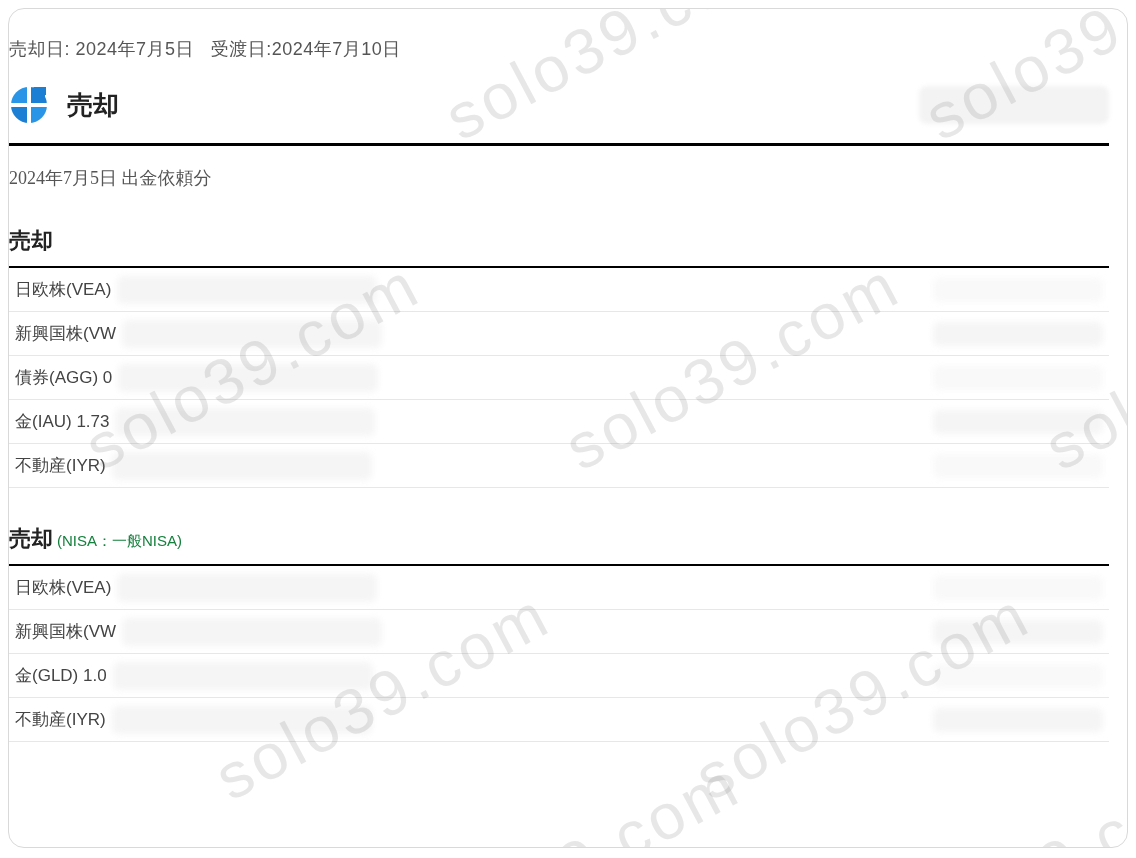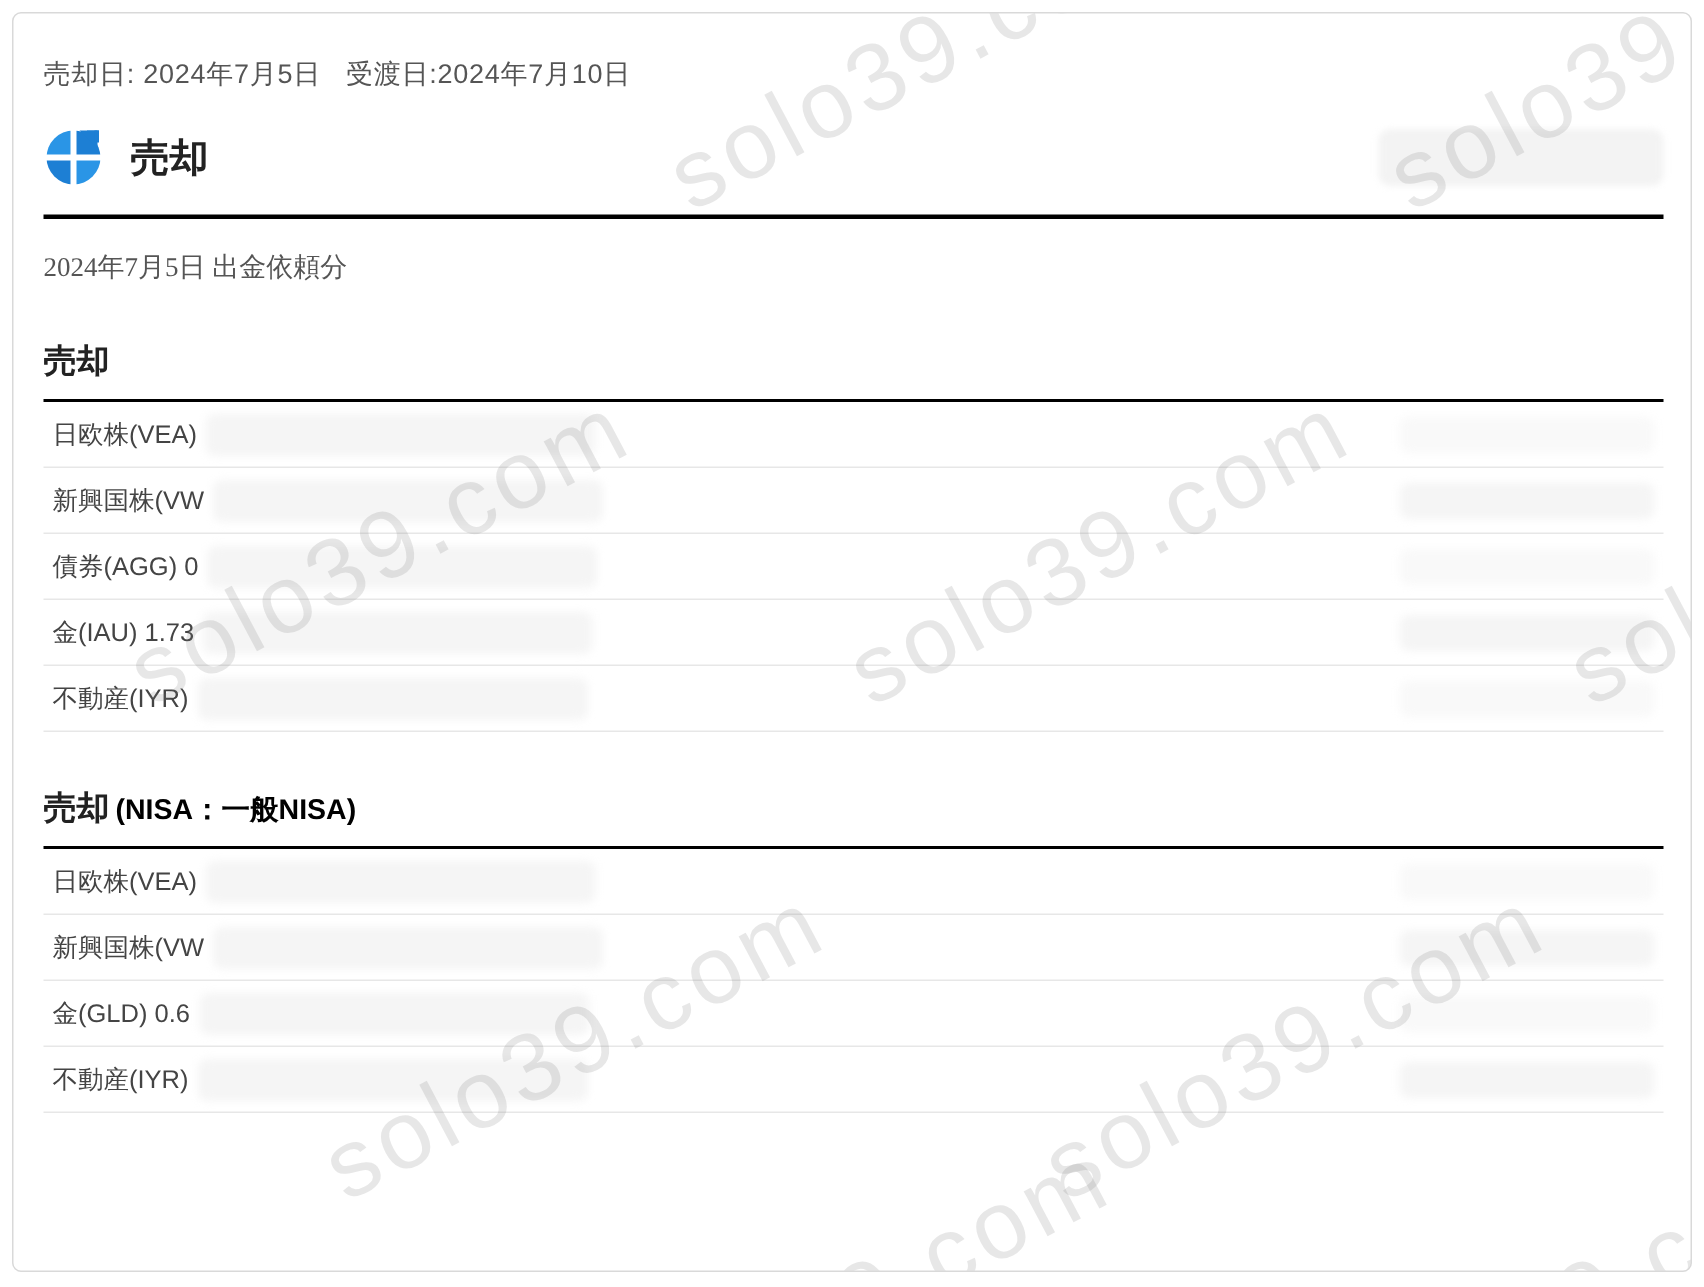--- a/index.html
+++ b/index.html
@@ -3,22 +3,22 @@
 <meta charset="utf-8">
 <style>
   * { box-sizing: border-box; margin: 0; padding: 0; }
   html, body { width: 1136px; height: 858px; font-family: "Hiragino Sans", "Meiryo", "Yu Gothic", sans-serif; background: #fff; }
   .card {
     position: relative;
     margin: 8px;
     width: 1120px;
     height: 840px;
     border: 1px solid #d9d9d9;
-    border-radius: 6px;
-    padding: 28px 18px 18px 20px;
+    border-radius: 16px;
+    padding: 28px 18px 18px 0;
     overflow: hidden;
   }
   .dates { font-size: 18px; color: #555; letter-spacing: 0.5px; }
   .title-row {
     display: flex;
     align-items: center;
     justify-content: space-between;
     margin-top: 24px;
     padding-bottom: 18px;
     border-bottom: 3px solid #000;
@@ -31,21 +31,21 @@
     filter: blur(2px);
   }
   .subline { margin-top: 20px; font-size: 18px; color: #555; font-family: Liberation Serif, serif; }
   .section { margin-top: 36px; }
   .section-head {
     display: flex; align-items: baseline; gap: 4px;
     padding-bottom: 10px;
     border-bottom: 2px solid #000;
   }
   .section-head .big { font-size: 22px; font-weight: 700; color: #222; }
-  .section-head .small { font-size: 19px; font-weight: 700; color: #000000; }
+  .section-head .small { font-size: 15px; font-weight: 400; color: #15803d; }
   .row {
     display: flex;
     align-items: center;
     justify-content: space-between;
     border-bottom: 1px solid #e7e7e7;
     height: 44px;
     padding: 0 6px;
   }
   .row:nth-child(even) .cell-right-redact { background: #f9f9f9; }
   .cell-left {
@@ -166,21 +166,21 @@
         </div>
         <div class="row">
           <div class="left-wrap">
             <div class="cell-left">新興国株(VW</div>
             <div class="cell-mid-redact"></div>
           </div>
           <div class="cell-right-redact"></div>
         </div>
         <div class="row">
           <div class="left-wrap">
-            <div class="cell-left">金(GLD) 0.6</div>
+            <div class="cell-left">金(GLD) 1.0</div>
             <div class="cell-mid-redact"></div>
           </div>
           <div class="cell-right-redact"></div>
         </div>
         <div class="row">
           <div class="left-wrap">
             <div class="cell-left">不動産(IYR)</div>
             <div class="cell-mid-redact"></div>
           </div>
           <div class="cell-right-redact"></div>

